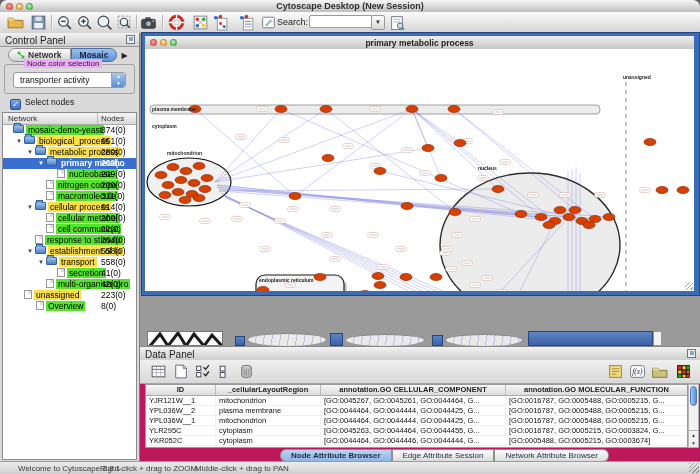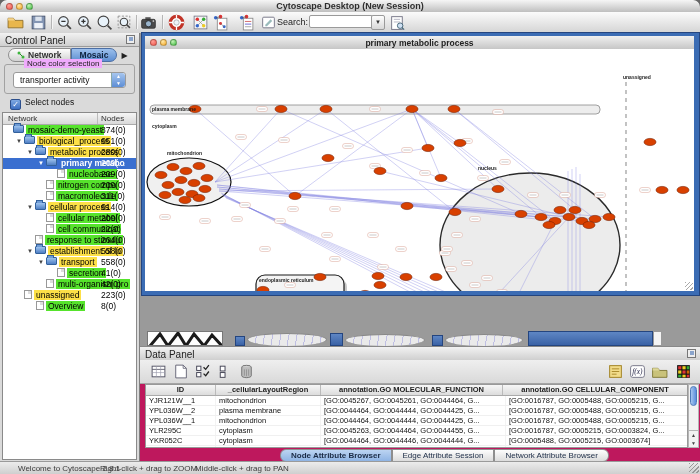--- a/index.html
+++ b/index.html
@@ -584,22 +584,22 @@
             <rect x="3" y="11" width="3" height="2.5" fill="#3a3"></rect>
             <rect x="7" y="11" width="3" height="2.5" fill="#ec2"></rect>
             <rect x="11" y="11" width="2.5" height="2.5" fill="#d33"></rect>
           </svg>
         </span>
     </div>
     <div class="dp-table">
       <div class="dt-head" id="dt-head">
           <span class="dt-hcell" style="width: 70px;">ID</span>
           <span class="dt-hcell" style="width: 105px;">_cellularLayoutRegion</span>
+          <span class="dt-hcell" style="width: 185px;">annotation.GO CELLULAR_COMPONENT</span>
           <span class="dt-hcell" style="width: 182px;">annotation.GO MOLECULAR_FUNCTION</span>
-          <span class="dt-hcell" style="width: 185px;">annotation.GO CELLULAR_COMPONENT</span>
         </div>
       <div id="dt-body">
           <div class="dt-row">
             <span class="dt-cell" style="width: 70px;">YJR121W__1</span>
             <span class="dt-cell" style="width: 105px;">mitochondrion</span>
             <span class="dt-cell" style="width: 185px;">[GO:0045267, GO:0045261, GO:0044464, G...</span>
             <span class="dt-cell" style="width: 182px;">[GO:0016787, GO:0005488, GO:0005215, G...</span>
           </div>
           <div class="dt-row">
             <span class="dt-cell" style="width: 70px;">YPL036W__2</span>

